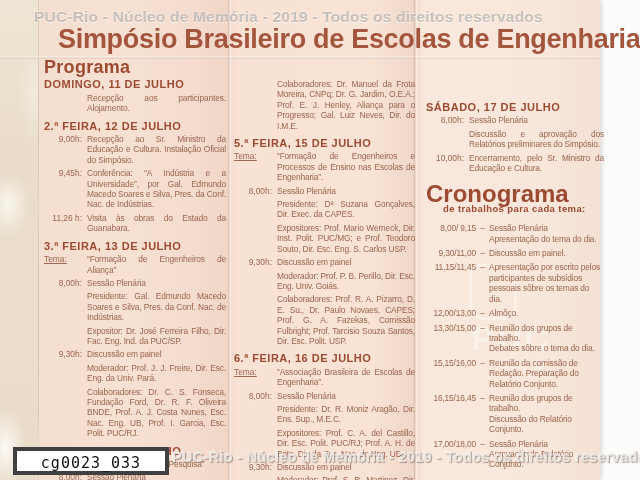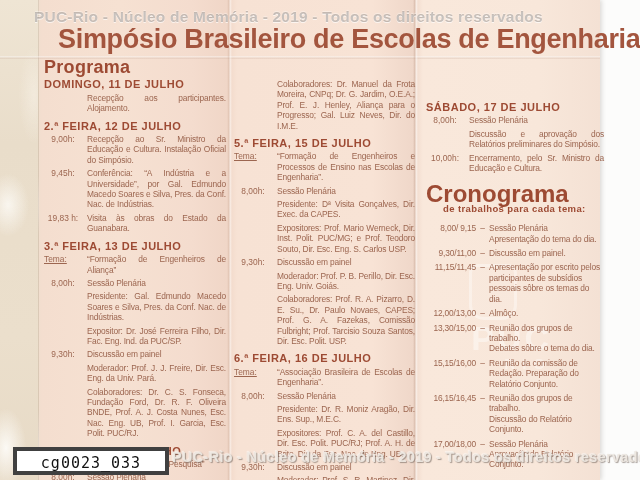--- a/index.html
+++ b/index.html
@@ -40,21 +40,21 @@
   }
 
   .col{position:absolute;font-size:8.4px;line-height:10.4px;color:#9c6650;}
   .col1{left:44px;top:62px;width:182px;}
   .col2{left:234px;top:79px;width:181px;}
   .col3{left:426px;top:78px;width:178px;margin-top:24px;}
 
   .prog-head{font-size:18px;font-weight:bold;color:#9d4a33;margin:0 0 6px 0;letter-spacing:.3px;}
   .day{font-size:11px;font-weight:bold;color:#9d4a33;letter-spacing:.5px;margin:7px 0 3px 0;}
   .entry{display:flex;margin:3px 0;}
-  .time{width:38px;flex:none;text-align:center;padding-right:5px;}
+  .time{width:38px;flex:none;text-align:right;padding-right:5px;}
   .entry.tleft .time{text-align:left;text-decoration:underline;}
   .etext{flex:1;text-align:justify;letter-spacing:-.15px;}
   .sub{margin:3px 0 3px 43px;text-align:justify;letter-spacing:-.15px;}
 
   .cron-head{font-size:24px;font-weight:bold;color:#9d4a33;margin:16px 0 4px 0;}
   .cron-sub{font-size:9.5px;font-weight:bold;color:#9d4a33;margin:0 0 9px 17px;letter-spacing:.4px;}
   .crow{display:flex;margin:4px 0;letter-spacing:-.15px;}
   .ctime{width:50px;flex:none;text-align:right;}
   .cdash{width:13px;flex:none;text-align:center;}
   .ctext{flex:1;white-space:pre-line;}
@@ -112,21 +112,21 @@
   <div class="day">2.ª FEIRA, 12 DE JULHO</div>
   <div class="entry">
     <span class="time">9,00h:</span>
     <span class="etext">Recepção ao Sr. Ministro da Educação e Cultura. Instalação Oficial do Simpósio.</span>
   </div>
   <div class="entry">
     <span class="time">9,45h:</span>
     <span class="etext">Conferência: “A Indústria e a Universidade”, por Gal. Edmundo Macedo Soares e Silva, Pres. da Conf. Nac. de Indústrias.</span>
   </div>
   <div class="entry">
-    <span class="time">19,83 h:</span>
+    <span class="time">11,26 h:</span>
     <span class="etext">Visita às obras do Estado da Guanabara.</span>
   </div>
   <div class="day">3.ª FEIRA, 13 DE JULHO</div>
   <div class="entry tleft">
     <span class="time">Tema:</span>
     <span class="etext">“Formação de Engenheiros de Aliança”</span>
   </div>
   <div class="entry">
     <span class="time">8,00h:</span>
     <span class="etext">Sessão Plenária</span>
@@ -155,21 +155,21 @@
   <div class="sub" style="margin-top:0">Colaboradores: Dr. Manuel da Frota Moreira, CNPq; Dr. G. Jardim, O.E.A.; Prof. E. J. Henley, Aliança para o Progresso; Gal. Luiz Neves, Dir. do I.M.E.</div>
   <div class="day">5.ª FEIRA, 15 DE JULHO</div>
   <div class="entry tleft">
     <span class="time">Tema:</span>
     <span class="etext">“Formação de Engenheiros e Processos de Ensino nas Escolas de Engenharia”.</span>
   </div>
   <div class="entry">
     <span class="time">8,00h:</span>
     <span class="etext">Sessão Plenária</span>
   </div>
-  <div class="sub">Presidente: Dª Visita Gonçalves, Dir. Exec. da CAPES.</div>
+  <div class="sub">Presidente: Dª Suzana Gonçalves, Dir. Exec. da CAPES.</div>
   <div class="sub">Expositores: Prof. Mario Werneck, Dir. Inst. Polit. PUC/MG; e Prof. Teodoro Souto, Dir. Esc. Eng. S. Carlos USP.</div>
   <div class="entry">
     <span class="time">9,30h:</span>
     <span class="etext">Discussão em painel</span>
   </div>
   <div class="sub">Moderador: Prof. P. B. Perillo, Dir. Esc. Eng. Univ. Goiás.</div>
   <div class="sub">Colaboradores: Prof. R. A. Pizarro, D. E. Su., Dr. Paulo Novaes, CAPES; Prof. G. A. Fazekas, Comissão Fulbright; Prof. Tarcisio Souza Santos, Dir. Esc. Polit. USP.</div>
   <div class="day">6.ª FEIRA, 16 DE JULHO</div>
   <div class="entry tleft">
     <span class="time">Tema:</span>

